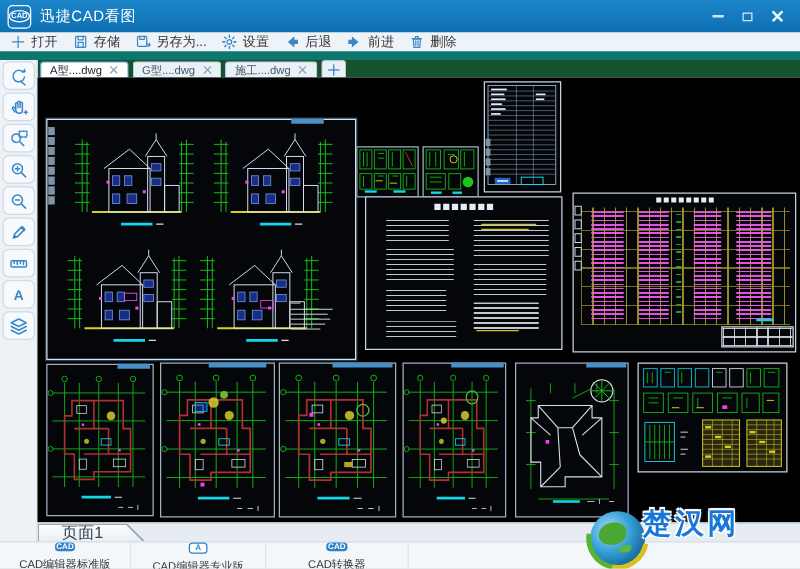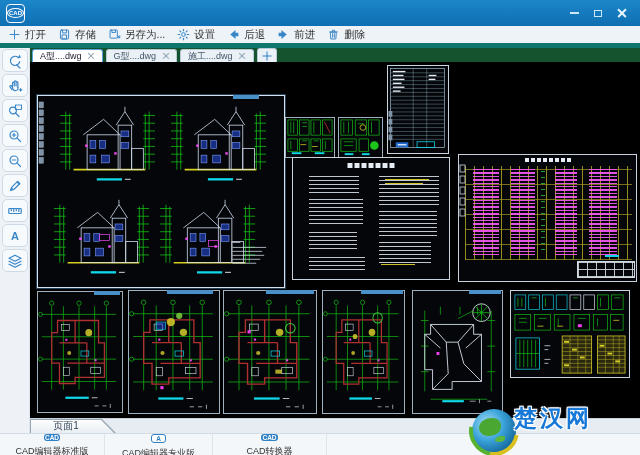--- a/index.html
+++ b/index.html
@@ -18,21 +18,21 @@
   .winbtn{width:24px;height:18px;display:flex;align-items:center;justify-content:center;}
   .min-g{width:9px;height:2px;background:#cfe8f8;}
   .max-g{width:8px;height:7px;border:1.5px solid #cfe8f8;box-sizing:border-box;}
   .close-g{position:relative;width:10px;height:10px;}
   .close-g::before,.close-g::after{content:"";position:absolute;left:50%;top:50%;width:11px;height:1.8px;
     background:#eaf6ff;}
   .close-g::before{transform:translate(-50%,-50%) rotate(45deg);}
   .close-g::after{transform:translate(-50%,-50%) rotate(-45deg);}
   
   .toolbar{position:absolute;top:26px;left:0;right:0;height:22px;background:#eef3f8;
-    border-bottom:5px solid #0f766e;display:flex;align-items:center;padding:0 4px;box-sizing:border-box;}
+    border-bottom:7px solid #0f766e;display:flex;align-items:center;padding:0 4px;box-sizing:border-box;}
   .tbtn{display:flex;align-items:center;gap:4px;font-size:10.5px;color:#333;padding:2px 8px 2px 4px;}
   .tbtn svg{width:13px;height:13px;}
   .icon-stroke{stroke:#3a87c8;fill:none;stroke-width:1.2;stroke-linecap:round;stroke-linejoin:round;}
   
   .tabrow{position:absolute;top:48px;left:30px;right:0;height:14px;background:#14532d;
     display:flex;align-items:flex-end;gap:3px;padding-left:2px;box-sizing:border-box;}
   .tab{display:flex;align-items:center;gap:6px;height:13px;padding:0 7px;font-size:9px;color:#456;
     background:#e9f1f7;border:1px solid #b9c9d6;border-bottom:none;border-radius:3px 3px 0 0;box-sizing:border-box;}
   .tab.active{background:#fff;border-color:#57a0d9;color:#223;}
   .xg{position:relative;width:7px;height:7px;}
@@ -73,21 +73,21 @@
       repeating-linear-gradient(0deg,rgba(208,216,224,.9) 0 1px,transparent 1px 7px);}
   .cyandash{position:absolute;background:#10d8e8;}
   
   .pagestrip{position:absolute;left:30px;right:0;bottom:22px;height:15px;background:#e6ecf1;
     border-top:1px solid #c6d2da;box-sizing:border-box;}
   .pagetab{position:absolute;left:0;top:0;width:88px;height:14px;background:#97a8b4;
     clip-path:polygon(0 0,72px 0,86px 14px,0 14px);}
   .pagetab::before{content:"";position:absolute;left:1px;top:1px;right:1px;bottom:0;
     background:linear-gradient(#fdfdfd,#e8eef3);clip-path:polygon(0 0,70px 0,84px 14px,0 14px);}
   .pagetab span{position:relative;z-index:2;display:block;width:72px;text-align:center;
-    font-size:10px;color:#345;line-height:14px;}
+    font-size:13px;color:#345;line-height:14px;}
   
   .statusbar{position:absolute;left:0;right:0;bottom:0;height:22px;background:#f4f7fa;
     border-top:1px solid #d4dce3;display:flex;align-items:center;font-size:9px;color:#333;box-sizing:border-box;}
   .sitem{display:flex;align-items:center;height:100%;padding:0 4px;gap:4px;
     border-right:1px solid #dde4ea;box-sizing:border-box;flex-direction:column;}
   .sitem .lbl{white-space:nowrap;}
   .badge{min-width:15px;height:13px;border-radius:3px;background:#2f81c8;color:#fff;font-size:6.5px;
     font-weight:bold;display:flex;align-items:center;justify-content:center;padding:0 1px;box-sizing:border-box;}
   .badge.light{background:#fff;color:#2f81c8;border:1px solid #2f81c8;}
   .dlbtn{width:14px;height:16px;border:1px solid #ccd6de;border-radius:2px;background:#fbfdfe;
@@ -163,20 +163,21 @@
   </symbol>
 </defs>
 </svg>
 
 <div class="win">
 
   <div class="titlebar">
     <div class="logo">
         <span>CAD</span>
       </div>
+    <div class="apptitle">迅捷CAD看图</div>
     <div class="winctl">
       <div class="winbtn">
           <span class="min-g"></span>
         </div>
       <div class="winbtn">
           <span class="max-g"></span>
         </div>
       <div class="winbtn">
           <span class="close-g"></span>
         </div>

